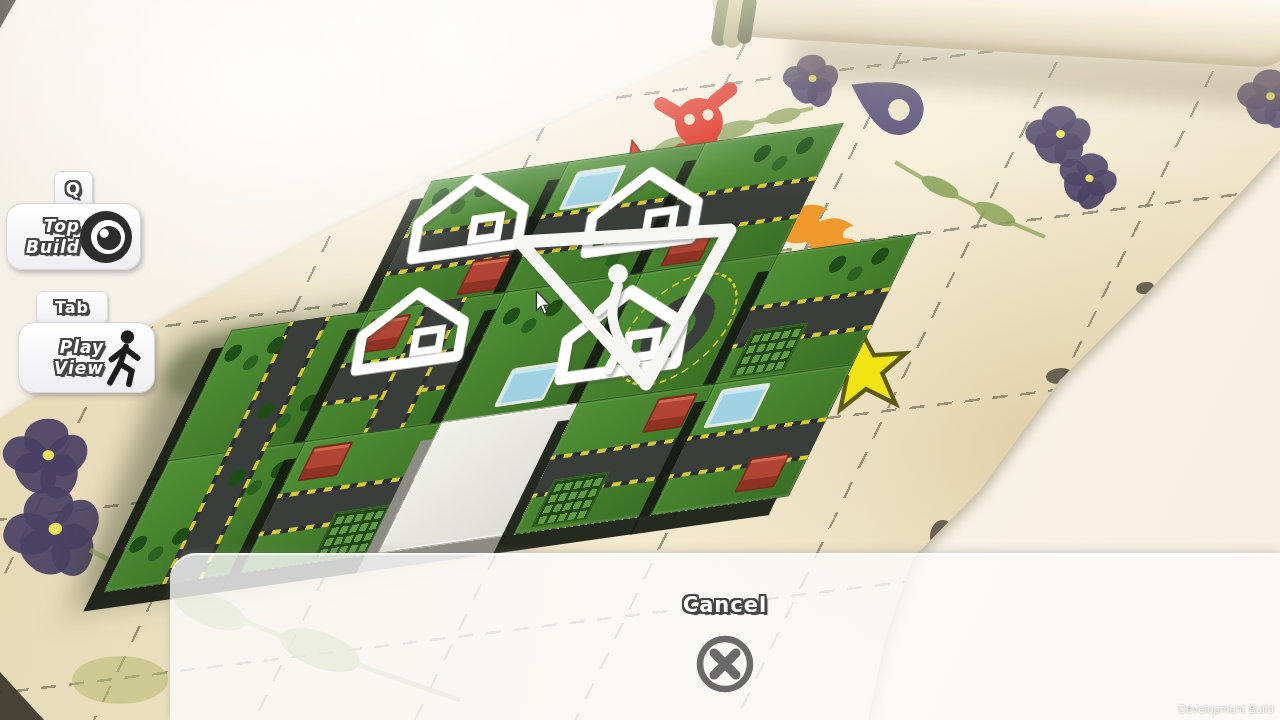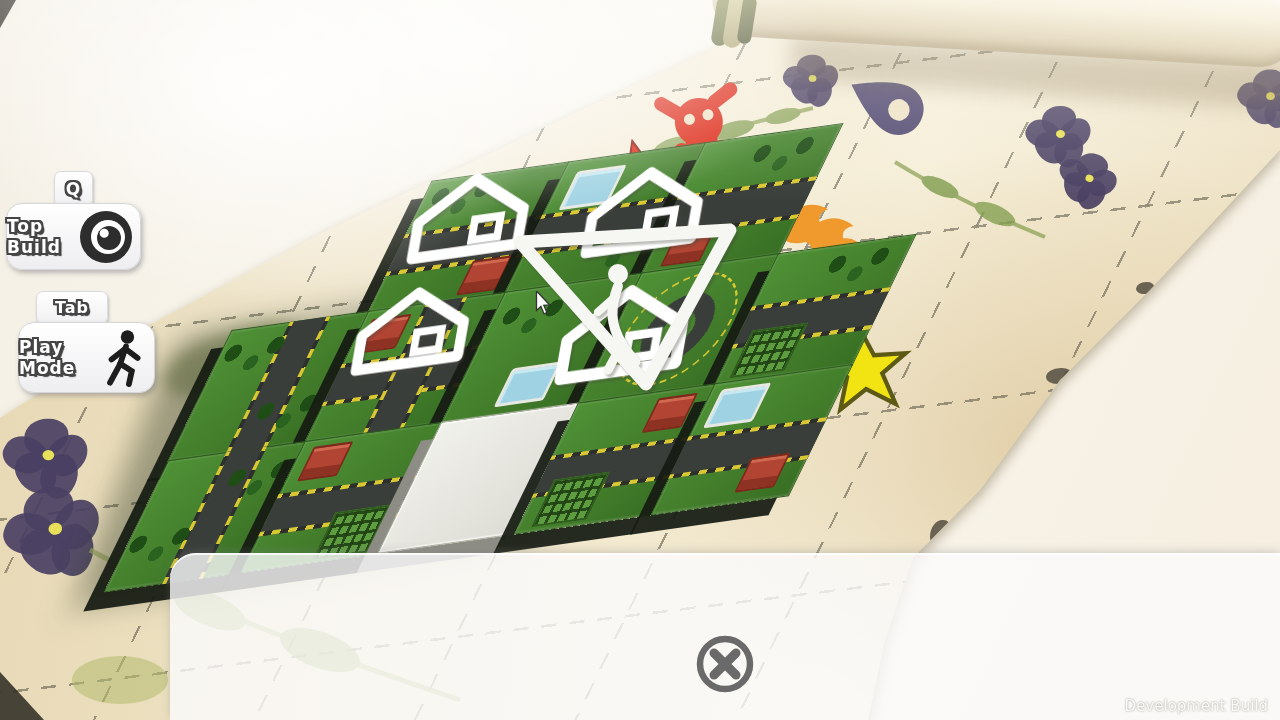--- a/index.html
+++ b/index.html
@@ -106,34 +106,34 @@
   .bubble{color:#fff;font-weight:bold;letter-spacing:1px;
     text-shadow:-2px -2px 0 #454545, 2px -2px 0 #454545, -2px 2px 0 #454545, 2px 2px 0 #454545,
                 -2px 0 0 #454545, 2px 0 0 #454545, 0 -2px 0 #454545, 0 2px 0 #454545,
                  3px 3px 1px #3a3a3a;}
   .keycap{position:absolute;background:linear-gradient(#ffffff,#f0f0f2);border-radius:7px;
     border:1px solid #dadade;box-shadow:1px 2px 3px rgba(110,110,120,.4);
     display:flex;align-items:center;justify-content:center;}
   .hudbtn{position:absolute;background:linear-gradient(#ffffff,#eeeef1);border-radius:16px;
     border:1px solid #d6d6da;box-shadow:2px 3px 5px rgba(110,110,120,.45), inset 0 1px 0 #fff;
     display:flex;align-items:center;cursor:pointer;}
-  .hudbtn .lbl{flex:1;text-align:left;font-size:17px;line-height:21px;}
+  .hudbtn .lbl{flex:1;text-align:right;font-size:17px;line-height:21px;font-style:italic;}
   .eye{width:52px;height:52px;border-radius:50%;background:#2d2d2d;position:relative;margin-right:8px;flex:none;}
   .eye::before{content:"";position:absolute;left:11px;top:9px;width:34px;height:34px;border-radius:50%;background:#fff;}
   .eye::after{content:"";position:absolute;left:17px;top:15px;width:24px;height:24px;border-radius:50%;
       background:radial-gradient(circle at 30% 30%,#fff 0 4px,#2d2d2d 5px);}
 
   
   .sheet{position:absolute;left:170px;top:553px;width:1110px;height:167px;
      background:rgba(251,251,252,.8);border-top-left-radius:26px;
      box-shadow:0 -2px 8px rgba(130,130,135,.3), inset 0 2px 0 rgba(255,255,255,.8);}
   .sheet .cancel-lbl{position:absolute;left:0;width:100%;top:40px;text-align:center;font-size:21px;}
   .xbtn{position:absolute;left:calc(50% - 31px);top:80px;width:62px;height:62px;cursor:pointer;}
 
-  .devbuild{position:absolute;right:12px;bottom:5px;font-size:15px;color:#fbfbf6;
+  .devbuild{position:absolute;right:6px;bottom:5px;font-size:10px;color:#fbfbf6;
      text-shadow:0 0 2px rgba(100,100,95,.7);padding-left:37px;}
 
   .cursor{position:absolute;left:532px;top:291px;z-index:60;}
 </style>
 </head>
 <body>
 
 <div class="parch-wrap">
   <div class="parchment">
     <div class="grid">
@@ -375,35 +375,36 @@
   </div>
   <div class="eye"></div>
 </div>
 
 <div class="keycap" style="left:36px;top:291px;width:70px;height:31px;">
   <span class="bubble" style="font-size:16px;">Tab</span>
 </div>
 <div class="hudbtn" style="left:18px;top:322px;width:135px;height:69px;">
   <div class="lbl">
     <div class="bubble">Play</div>
-    <div class="bubble">Mode</div>
+    <div class="bubble">View</div>
   </div>
   <svg width="44" height="58" viewBox="0 0 30 40" style="margin-right:6px;flex:none;">
     <circle cx="16" cy="5.5" r="4.6" fill="#1d1d1d"></circle>
     <g stroke="#1d1d1d" stroke-width="4" stroke-linecap="round" fill="none">
       <path d="M15,12 L11,24"></path>
       <path d="M14,14 L5,21"></path>
       <path d="M15,14 L23,20"></path>
       <path d="M11,24 L4,37"></path>
       <path d="M11,24 L19,29 L17,38"></path>
     </g>
   </svg>
 </div>
 
 <div class="sheet">
+  <div class="cancel-lbl bubble">Cancel</div>
   <svg class="xbtn" viewBox="0 0 62 62">
     <circle cx="31" cy="31" r="25" fill="none" stroke="#6a6a6a" stroke-width="6.5"></circle>
     <g stroke="#6a6a6a" stroke-width="9" stroke-linecap="round">
       <line x1="20" y1="20" x2="42" y2="42"></line>
       <line x1="42" y1="20" x2="20" y2="42"></line>
     </g>
   </svg>
 </div>
 
 <div class="devbuild">Development Build</div>

